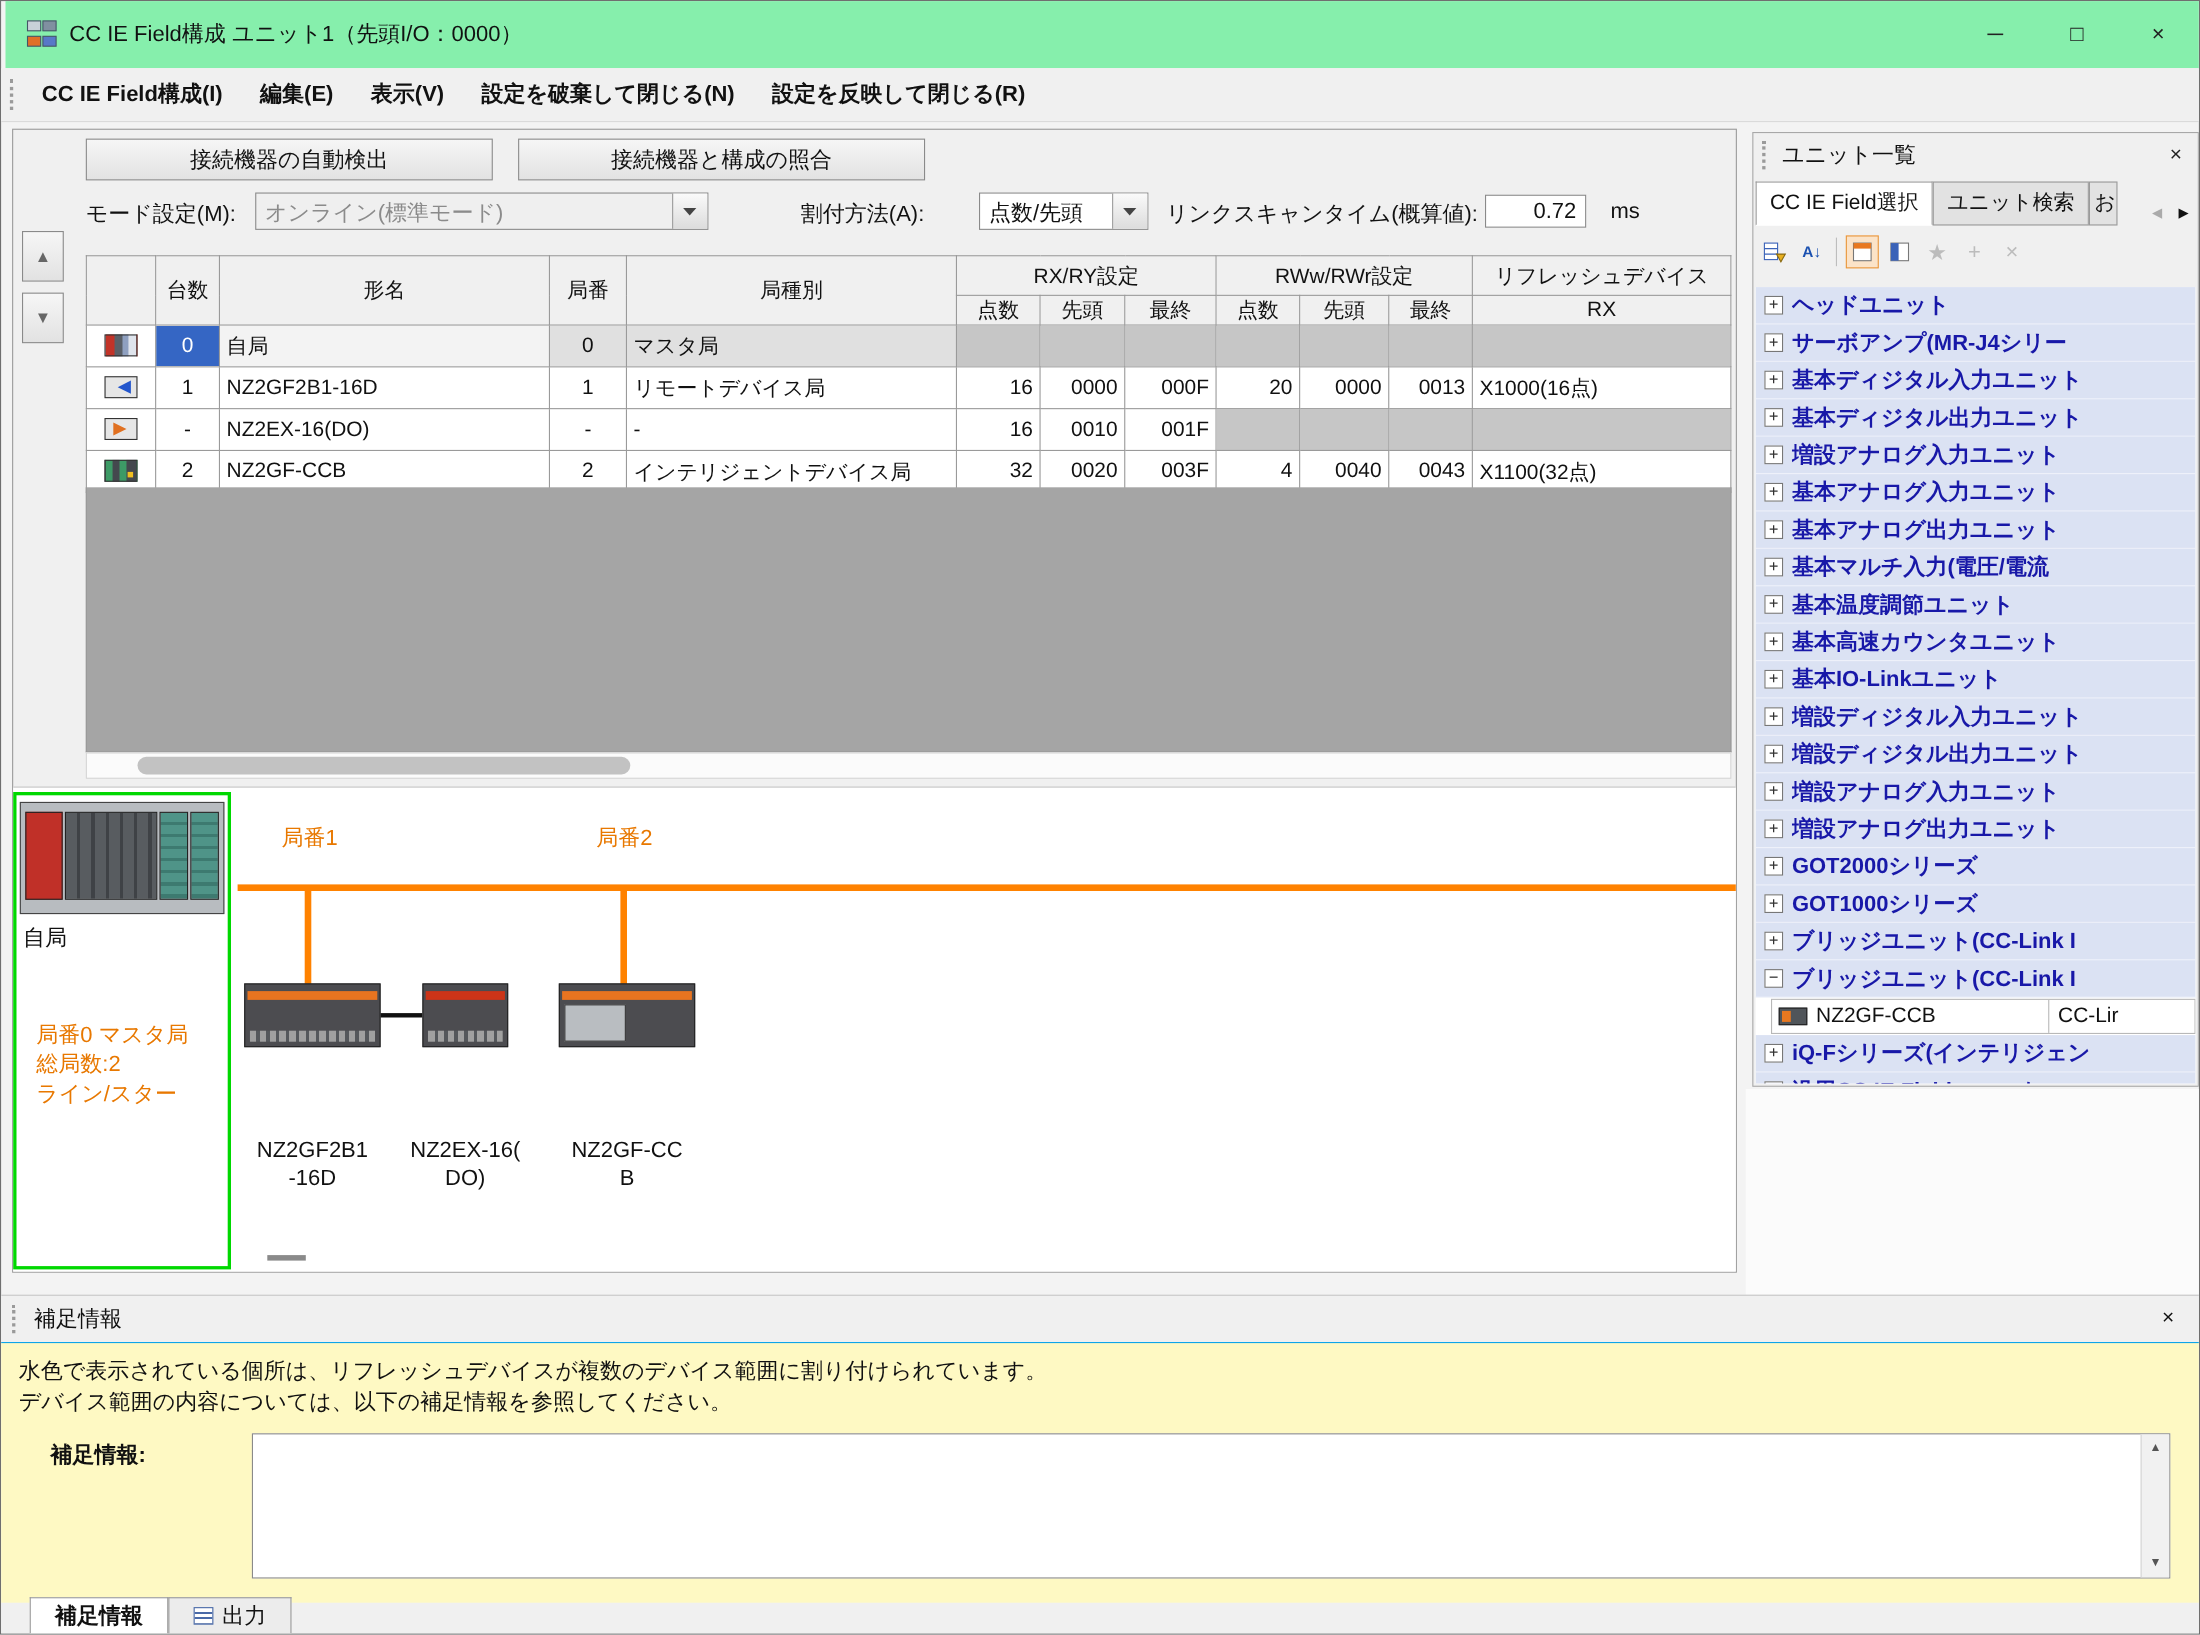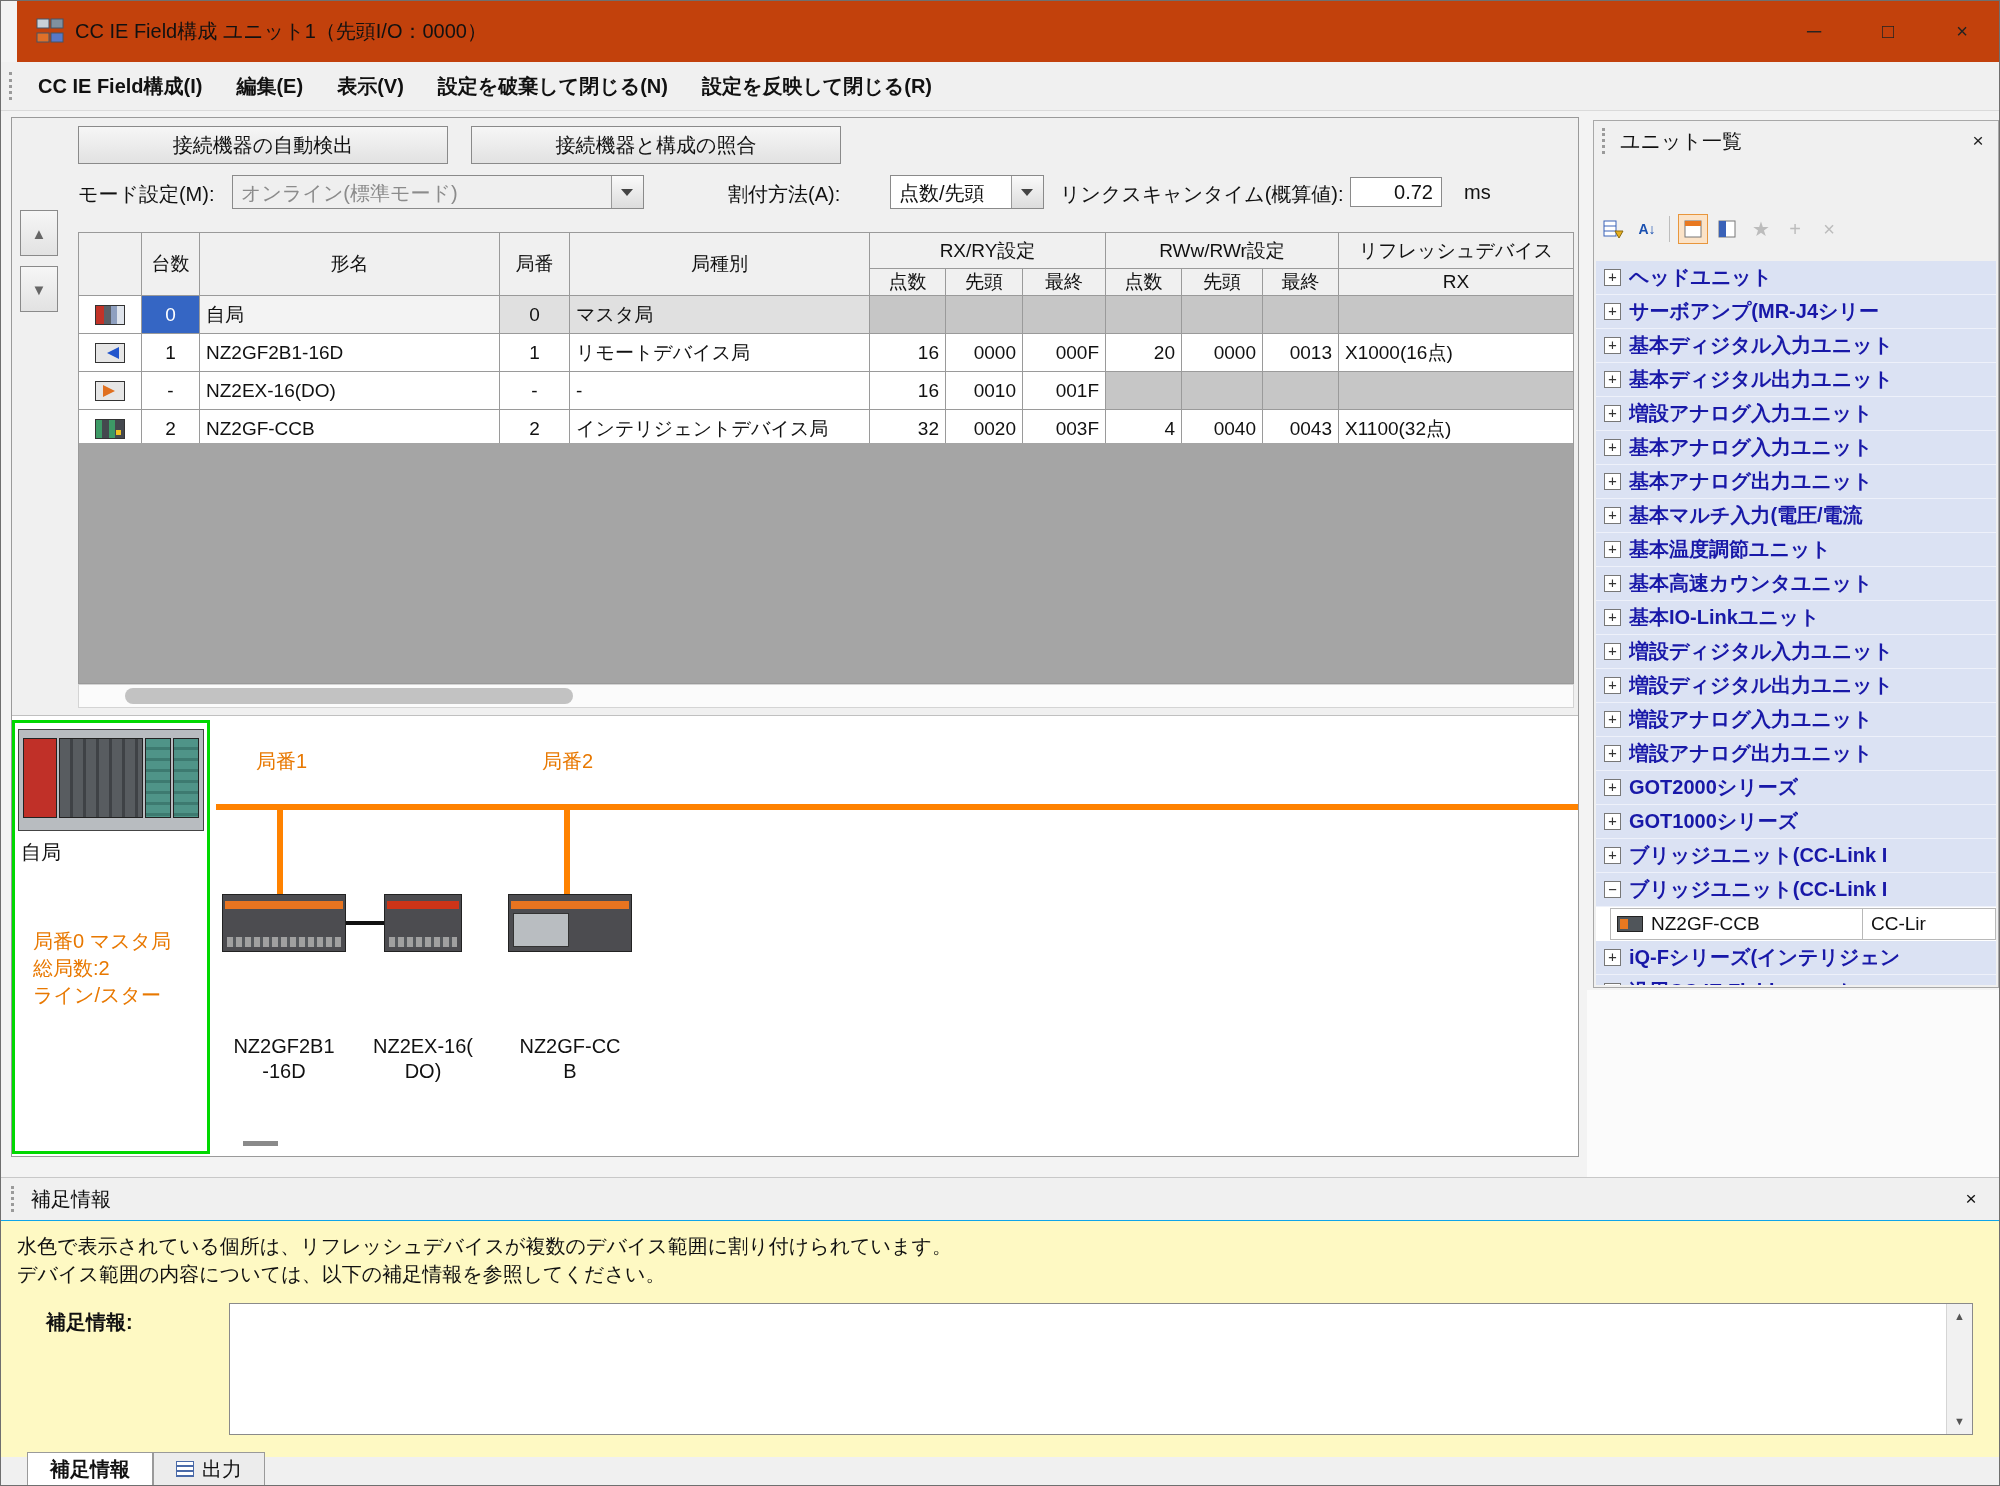--- a/index.html
+++ b/index.html
@@ -1,21 +1,21 @@
 <!DOCTYPE html>
 <html><head>
 <meta charset="utf-8">
 <style>
   * { margin:0; padding:0; box-sizing:border-box; }
   html,body { background:#9a9a9a; }
   body { font-family:"Liberation Sans","DejaVu Sans",sans-serif; color:#111; }
   .app { position:relative; width:2000px; height:1486px; background:#f3f3f3; border:1px solid #6f6f6f; overflow:hidden; }
 
   
-  .titlebar { position:absolute; top:0; left:16px; right:0; height:61px; background:#c2410c; }
+  .titlebar { position:absolute; top:0; left:4px; right:0; height:61px; background:#86efac; }
   .app-icon { position:absolute; left:18px; top:15px; width:30px; height:30px; }
   .title-text { position:absolute; left:58px; top:0; height:61px; line-height:61px; font-size:20px; white-space:nowrap; }
   .win-controls { position:absolute; right:0; top:0; height:61px; display:flex; }
   .win-btn { width:74px; height:61px; display:flex; align-items:center; justify-content:center; font-size:20px; color:#222; cursor:pointer; }
 
   
   .menubar { position:absolute; top:61px; left:0; right:0; height:49px; background:#f0f0f0; border-bottom:1px solid #dadada; display:flex; align-items:center;font-weight:bold; }
   .grip-v { width:4px; height:28px; border-left:3px dotted #9a9a9a; margin:0 8px 0 8px; }
   .menu-item { padding:0 17px; font-size:20px; height:49px; line-height:49px; white-space:nowrap; cursor:default; }
 
@@ -338,20 +338,29 @@
       <div class="mini-scroll"></div>
     </div>
   </div>
 
   <div class="unit-panel">
     <div class="up-header">
       <span class="up-grip"></span>
       <span class="up-title">ユニット一覧</span>
       <span class="panel-x">×</span>
     </div>
+    <div class="up-tabs">
+      <span class="utab active">CC IE Field選択</span>
+      <span class="utab">ユニット検索</span>
+      <span class="utab clip">お</span>
+      <span class="tab-arrows">
+        <span class="tab-arrow dim">◀</span>
+        <span class="tab-arrow">▶</span>
+      </span>
+    </div>
     <div class="up-tools">
       <span class="ticon">
         <svg width="22" height="22" viewBox="0 0 22 22">
           <rect x="2" y="3" width="12" height="15" fill="#fff" stroke="#3a62b8"></rect>
           <line x1="2" y1="8" x2="14" y2="8" stroke="#3a62b8"></line>
           <line x1="2" y1="13" x2="14" y2="13" stroke="#3a62b8"></line>
           <polygon points="13,13 21,13 17,20" fill="#e8b020" stroke="#8a6a10"></polygon>
         </svg>
       </span>
       <span class="ticon">

